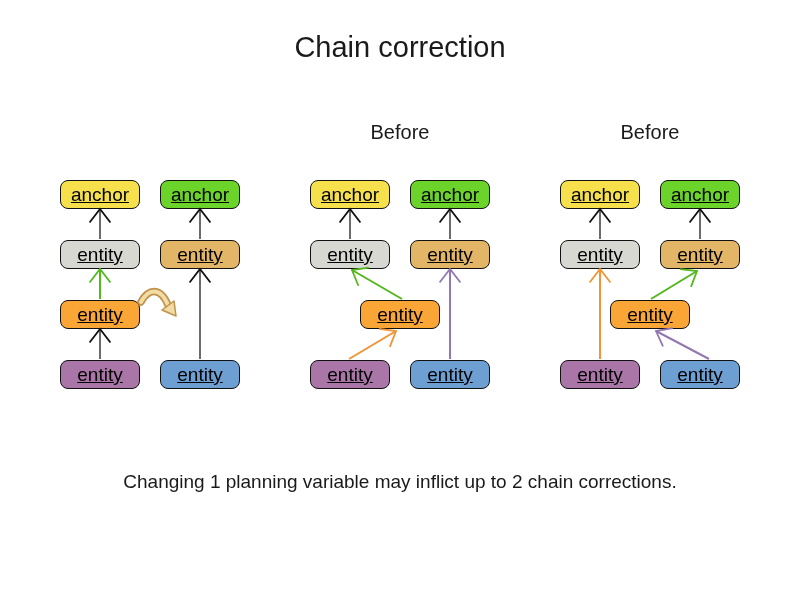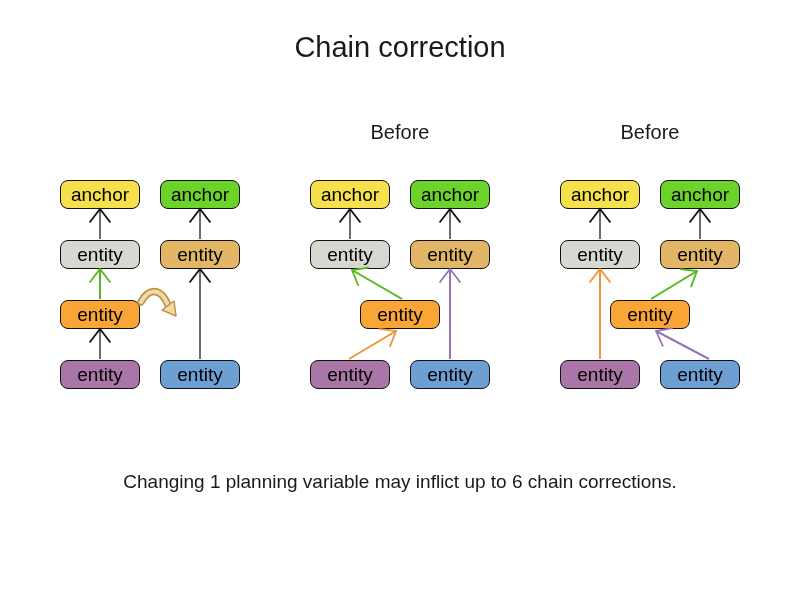--- a/index.html
+++ b/index.html
@@ -16,21 +16,21 @@
     font-size:20px;color:#1a1a1a;white-space:nowrap;
   }
   .caption{
     position:absolute;top:471px;left:0;width:800px;text-align:center;
     font-size:19px;color:#1a1a1a;
   }
   .node{
     position:absolute;box-sizing:border-box;width:80px;height:29px;
     border:1.5px solid #111;border-radius:8px;
     display:flex;align-items:center;justify-content:center;
-    font-size:19px;line-height:1;color:#000;z-index:2;
+    font-size:19px;line-height:1;color:#000;z-index:2;text-decoration:underline;
   }
   #arrows-svg{position:absolute;top:0;left:0;z-index:3;pointer-events:none;}
 </style>
 </head>
 <body>
 
 <div class="stage">
   <div class="title">Chain correction</div>
   <div class="grp-label" style="left:400px">Before</div>
   <div class="grp-label" style="left:650px">Before</div>
@@ -94,21 +94,21 @@
       </g>
       <g>
         <line x1="651" y1="299" x2="697" y2="271" stroke="#53B81C" stroke-width="2"></line>
         <polyline points="680.1088262077849,269.07951883081716 697,271 690.9476262070981,286.8861188296888" fill="none" stroke="#53B81C" stroke-width="1.8"></polyline>
       </g>
       <g>
         <line x1="709" y1="359" x2="656" y2="331" stroke="#9377B2" stroke-width="2"></line>
         <polyline points="663.0058041633772,346.48930947539 656,331 672.7433965916495,328.05743809330335" fill="none" stroke="#9377B2" stroke-width="1.8"></polyline>
       </g>
     </svg>
-  <div class="caption">Changing 1 planning variable may inflict up to 6 chain corrections.</div>
+  <div class="caption">Changing 1 planning variable may inflict up to 2 chain corrections.</div>
 <div class="node" style="left: 60px; top: 180px; width: 80px; height: 29px; border-radius: 8px; background: rgb(246, 225, 76);">anchor</div>
     <div class="node" style="left: 160px; top: 180px; width: 80px; height: 29px; border-radius: 8px; background: rgb(108, 211, 43);">anchor</div>
     <div class="node" style="left: 60px; top: 240px; width: 80px; height: 29px; border-radius: 8px; background: rgb(216, 216, 210);">entity</div>
     <div class="node" style="left: 160px; top: 240px; width: 80px; height: 29px; border-radius: 8px; background: rgb(227, 182, 103);">entity</div>
     <div class="node" style="left: 60px; top: 300px; width: 80px; height: 29px; border-radius: 8px; background: rgb(250, 166, 55);">entity</div>
     <div class="node" style="left: 60px; top: 360px; width: 80px; height: 29px; border-radius: 8px; background: rgb(169, 118, 167);">entity</div>
     <div class="node" style="left: 160px; top: 360px; width: 80px; height: 29px; border-radius: 8px; background: rgb(110, 159, 211);">entity</div>
     <div class="node" style="left: 310px; top: 180px; width: 80px; height: 29px; border-radius: 8px; background: rgb(246, 225, 76);">anchor</div>
     <div class="node" style="left: 410px; top: 180px; width: 80px; height: 29px; border-radius: 8px; background: rgb(108, 211, 43);">anchor</div>
     <div class="node" style="left: 310px; top: 240px; width: 80px; height: 29px; border-radius: 8px; background: rgb(216, 216, 210);">entity</div>

